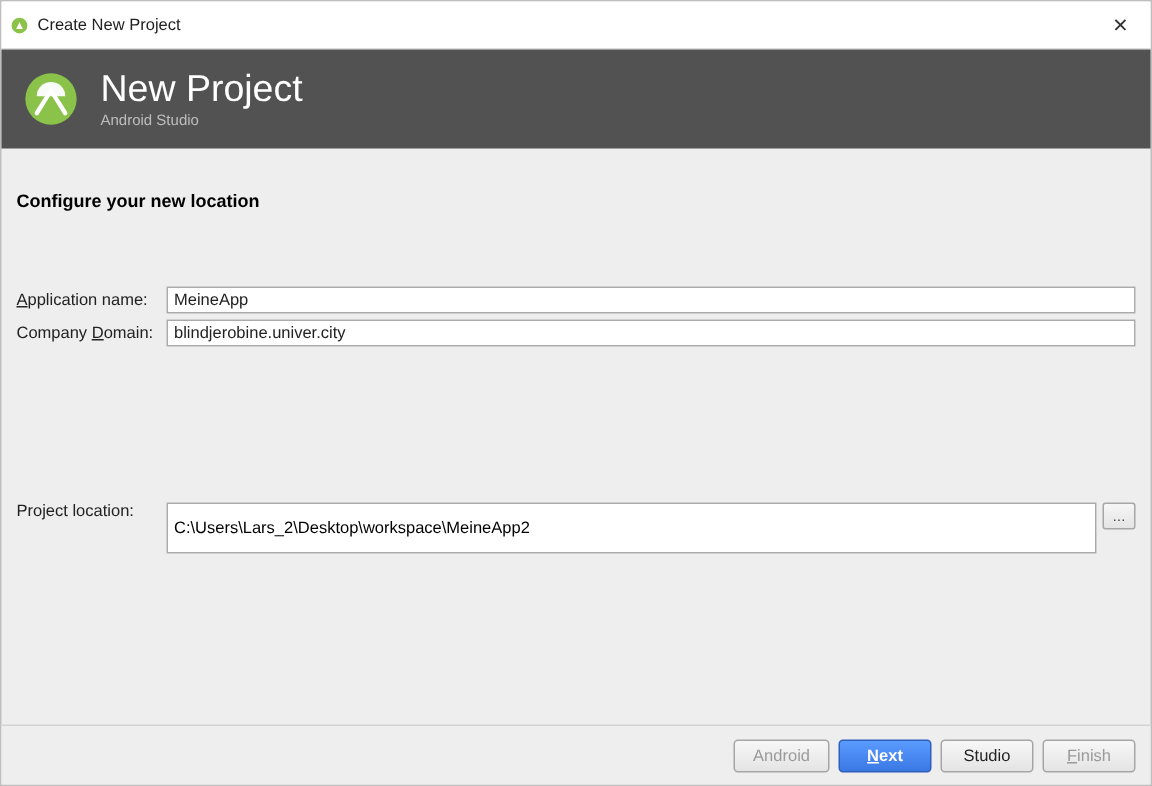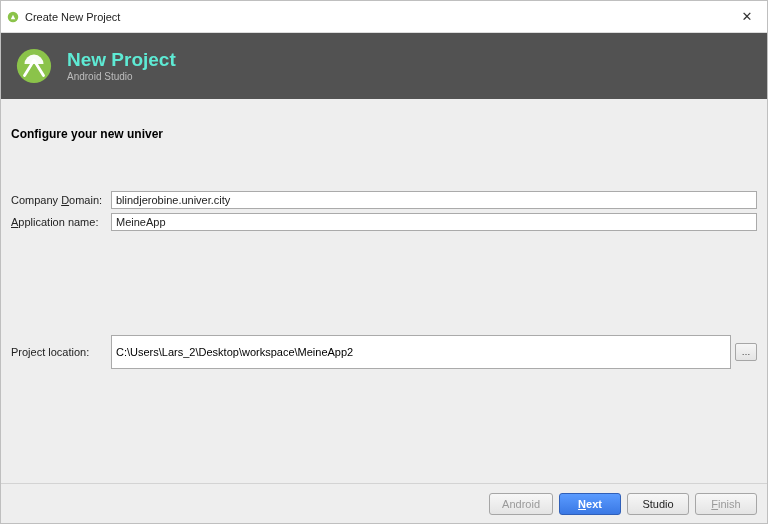--- a/index.html
+++ b/index.html
@@ -26,21 +26,21 @@
     font-size: 13px; color: #333; cursor: pointer;
   }
   .banner {
     height: 66px; background: #525252;
     display: flex; align-items: center;
     padding: 0 14px;
     gap: 14px;
   }
   .banner .logo { width: 38px; height: 38px; }
   .banner .titles { display: flex; flex-direction: column; }
-  .banner .main-title { color: #5eead4; font-size: 19px; font-weight: 700; line-height: 1.1; }
+  .banner .main-title { color: #ffffff; font-size: 25px; font-weight: 400; line-height: 1.1; }
   .banner .sub-title { color: #bdbdbd; font-size: 10px; margin-top: 1px; }
   .content {
     flex: 1; padding: 14px 10px 0 10px;
     display: flex; flex-direction: column;
     position: relative;
   }
   .heading { font-size: 12px; font-weight: 700; color: #000; margin: 14px 0 50px 0; }
   .form-row {
     display: flex; align-items: center;
     margin-bottom: 4px;
@@ -58,21 +58,21 @@
     padding: 0 4px;
     color: #222;
   }
   .form-row .static-value { flex: 1; color: #8a8a8a; padding-left: 4px; }
   .edit-link {
     color: #1b3ea8; text-decoration: underline;
     font-size: 10px; cursor: pointer;
     margin-left: 10px;
   }
   .spacer-mid { height: 100px; }
-  .loc-row { display: flex; align-items: center; }
+  .loc-row { display: flex; }
   .loc-row .label { width: 100px; padding-right: 8px; }
   .loc-row input[type=text] {
     flex: 1; height: 34px;
     border: 1px solid #aaaaaa; background: #fff;
     font-size: 11px; font-family: inherit; padding: 0 4px;
   }
   .browse-btn {
     width: 22px; height: 18px;
     border: 1px solid #a6a6a6;
     background: linear-gradient(#f6f6f6,#e4e4e4);
@@ -132,34 +132,34 @@
         <circle cx="20" cy="22" r="2.5" fill="#8bc34a"></circle>
       </svg>
     </span>
     <div class="titles">
       <div class="main-title">New Project</div>
       <div class="sub-title">Android Studio</div>
     </div>
   </div>
 
   <div class="content">
-    <div class="heading">Configure your new univer</div>
+    <div class="heading">Configure your new location</div>
+
+    <div class="form-row">
+      <div class="label">
+        <span></span><span class="u">A</span><span>pplication name:</span>
+      </div>
+      <input type="text" value="MeineApp" style="">
+    </div>
 
     <div class="form-row">
       <div class="label">
         <span>Company </span><span class="u">D</span><span>omain:</span>
       </div>
       <input type="text" value="blindjerobine.univer.city" style="">
-    </div>
-
-    <div class="form-row">
-      <div class="label">
-        <span></span><span class="u">A</span><span>pplication name:</span>
-      </div>
-      <input type="text" value="MeineApp" style="">
     </div>
 
 
     <div class="spacer-mid"></div>
 
     <div class="loc-row">
       <div class="label">Project location:</div>
       <input type="text" value="C:\Users\Lars_2\Desktop\workspace\MeineApp2" style="">
       <div class="browse-btn">
         <span>…</span>

